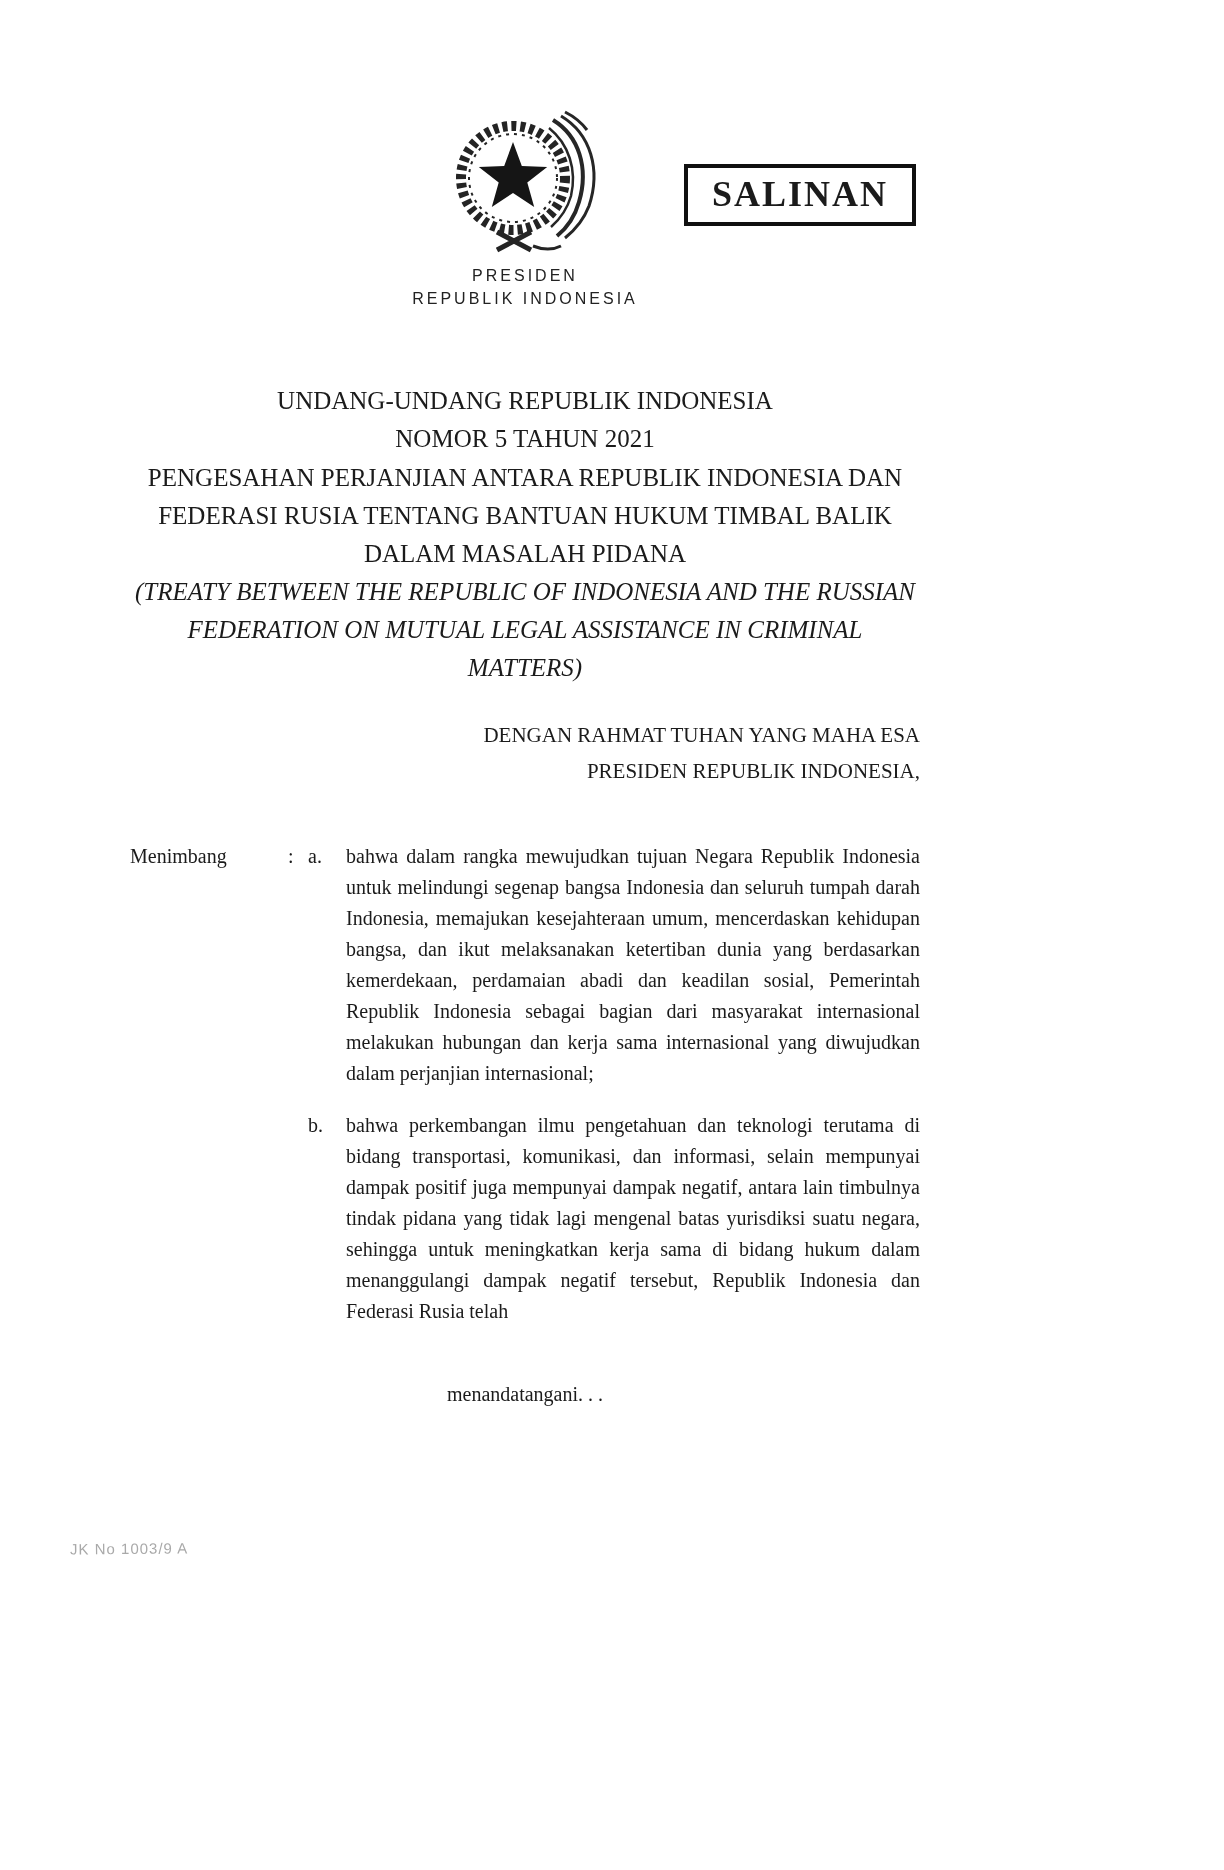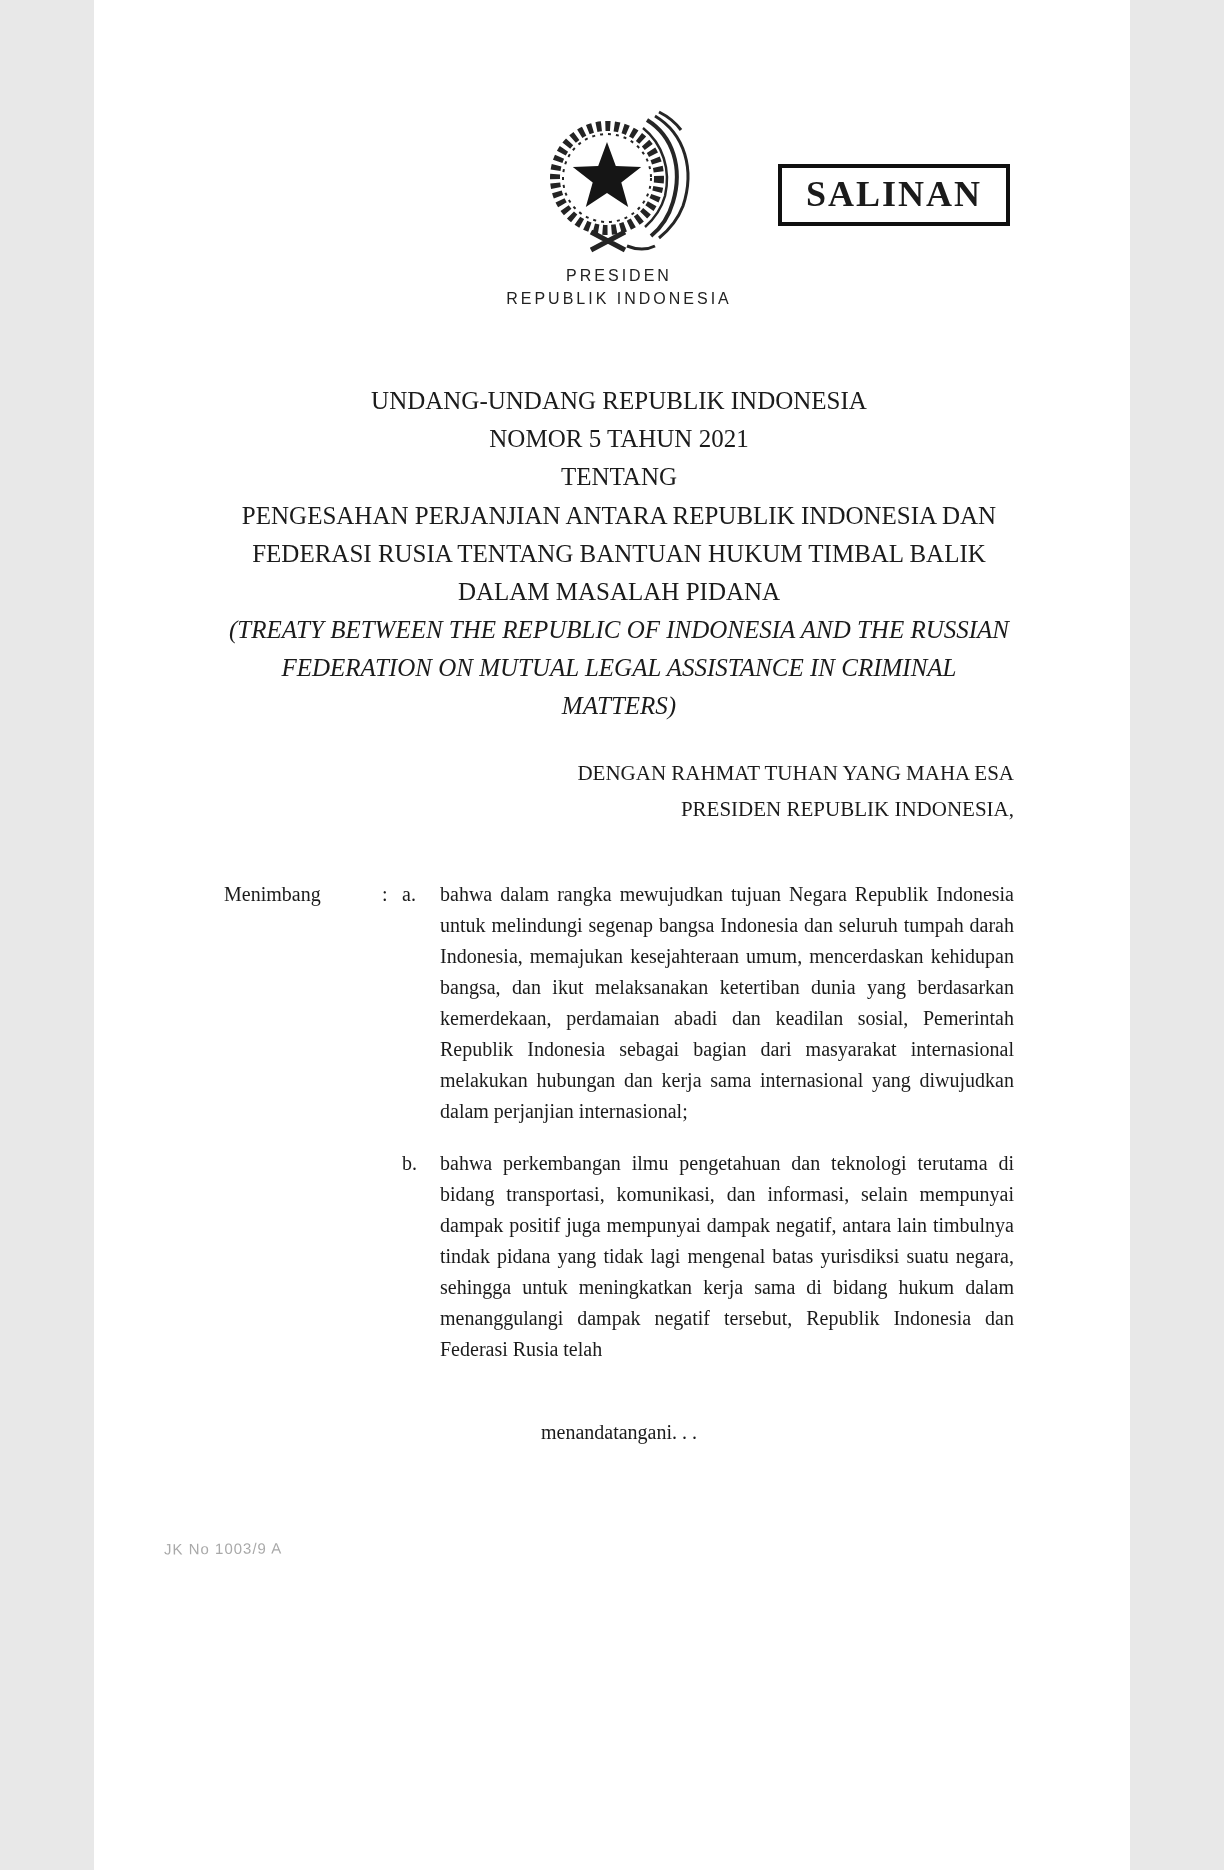--- a/index.html
+++ b/index.html
@@ -1,19 +1,19 @@
 <!DOCTYPE html>
 <html><head>
 <meta charset="utf-8">
 <style>
   * { margin:0; padding:0; box-sizing:border-box; }
   html,body { background:#e8e8e8; }
   .page {
     position:relative;
-    width:1036px; height:1870px;
+    width:1224px; height:1870px;
     background:#ffffff;
     font-family:"Liberation Serif", serif;
     color:#1b1b1b;
     overflow:hidden;
     margin:0 auto;
   }
   .content {
     position:absolute; left:130px; top:0; width:790px;
   }
   
@@ -91,21 +91,20 @@
 
       <div class="letterhead">
         <div>PRESIDEN</div>
         <div>REPUBLIK INDONESIA</div>
       </div>
     </div>
 
     <div class="title-block">
       <div>UNDANG-UNDANG REPUBLIK INDONESIA</div>
       <div>NOMOR 5 TAHUN 2021</div>
-      <div>TENTANG</div>
       <div class="subject-id">PENGESAHAN PERJANJIAN ANTARA REPUBLIK INDONESIA DAN FEDERASI RUSIA TENTANG BANTUAN HUKUM TIMBAL BALIK DALAM MASALAH PIDANA</div>
       <div class="subject-en">(TREATY BETWEEN THE REPUBLIC OF INDONESIA AND THE RUSSIAN FEDERATION ON MUTUAL LEGAL ASSISTANCE IN CRIMINAL MATTERS)</div>
     </div>
 
     <div class="preamble">
       <div>DENGAN RAHMAT TUHAN YANG MAHA ESA</div>
       <div>PRESIDEN REPUBLIK INDONESIA,</div>
     </div>
 
     <div class="considerations">

